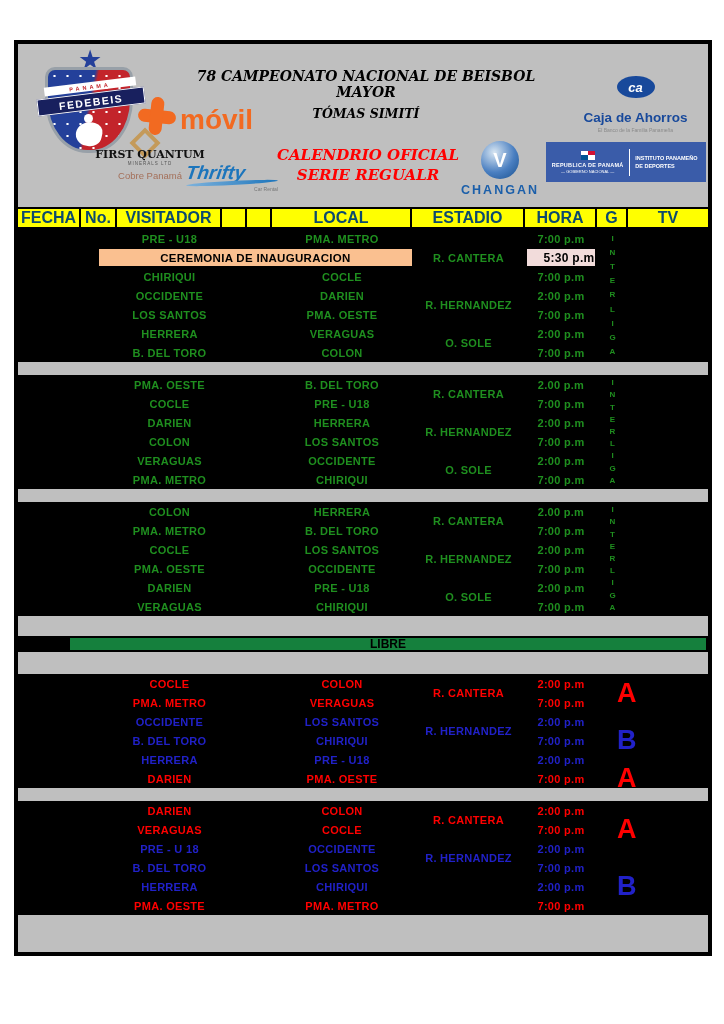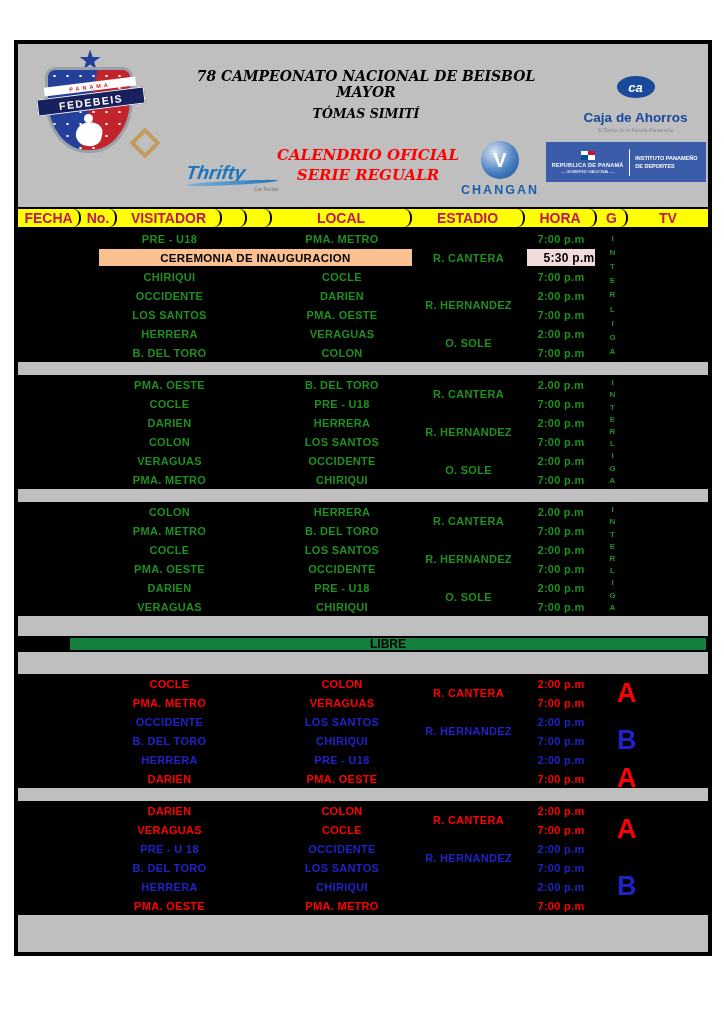--- a/index.html
+++ b/index.html
@@ -77,22 +77,22 @@
   .ipd-flag{width:14px;height:9px;margin:0 auto 2px;display:grid;grid-template-columns:1fr 1fr;grid-template-rows:1fr 1fr;}
   .q1{background:#ffffff;} .q2{background:#D21034;} .q3{background:#005293;} .q4{background:#ffffff;}
   .ipd-l1{font-size:5.5px;font-weight:bold;letter-spacing:.3px;}
   .ipd-l2{font-size:4px;margin-top:1px;}
   .ipd-right{flex:1;padding-left:5px;text-align:left;}
   .ipd-r1{font-size:5.5px;font-weight:bold;line-height:1.5;}
 
   
   .head-row{display:grid;grid-template-columns:var(--cols);height:22px;background:#ffff00;
        border-top:2px solid #000;border-bottom:2px solid #000;box-sizing:border-box;}
-  .hcell{display:flex;align-items:center;justify-content:center;font-weight:bold;font-size:14px;color:#be185d;
-       border-right:2px solid #000;box-sizing:border-box;border-radius:8px;}
+  .hcell{display:flex;align-items:center;justify-content:center;font-weight:bold;font-size:16px;color:#0c4a6e;
+       border-right:2px solid #000;box-sizing:border-box;}
   .hcell:last-child{border-right:none;}
 
   .section-grid{display:grid;grid-template-columns:var(--cols);grid-auto-rows:19px;background:#000000;}
   .cell{display:flex;align-items:center;justify-content:center;font-weight:bold;font-size:11px;letter-spacing:.3px;}
   .ceremonia{grid-column:2 / span 5;background:#FAC090;color:#000;margin:1px 0 1px 18px;font-size:11.5px;}
   .hora-hl{background:#F2DCDB;color:#000 !important;margin:1px 2px;font-size:12px;}
   .letter{grid-column:9 / span 2;justify-content:flex-start;padding-left:20px;font-size:27px;letter-spacing:0;}
   .interliga{grid-column:9;display:flex;flex-direction:column;align-items:center;justify-content:space-evenly;
        font-size:8px;font-weight:bold;line-height:1;}
 
@@ -113,22 +113,32 @@
 
     <div class="fedebeis">
       <div class="fb-star">★</div>
       <div class="fb-shield"></div>
       <div class="fb-pan">PANAMA</div>
       <div class="fb-band">FEDEBEIS</div>
       <div class="fb-head"></div>
       <div class="fb-body"></div>
     </div>
 
+    <div class="movil">
+      <div class="mv-h"></div>
+      <div class="mv-v"></div>
+      <div class="mv-text">móvil</div>
+    </div>
 
     <div class="fq-diamond"></div>
+    <div class="fq">
+      <div class="fq-name">FIRST QUANTUM</div>
+      <div class="fq-sub">MINERALS LTD</div>
+      <div class="fq-tag">Cobre Panamá</div>
+    </div>
 
     <div class="thrifty">
       <div class="th-name">Thrifty</div>
       <div class="th-swoosh"></div>
       <div class="th-sub">Car Rental</div>
     </div>
 
     <div class="title2">78 CAMPEONATO NACIONAL DE BEISBOL MAYOR</div>
     <div class="subtitle">TÓMAS SIMITÍ</div>
     <div class="cal1">CALENDRIO OFICIAL</div>

